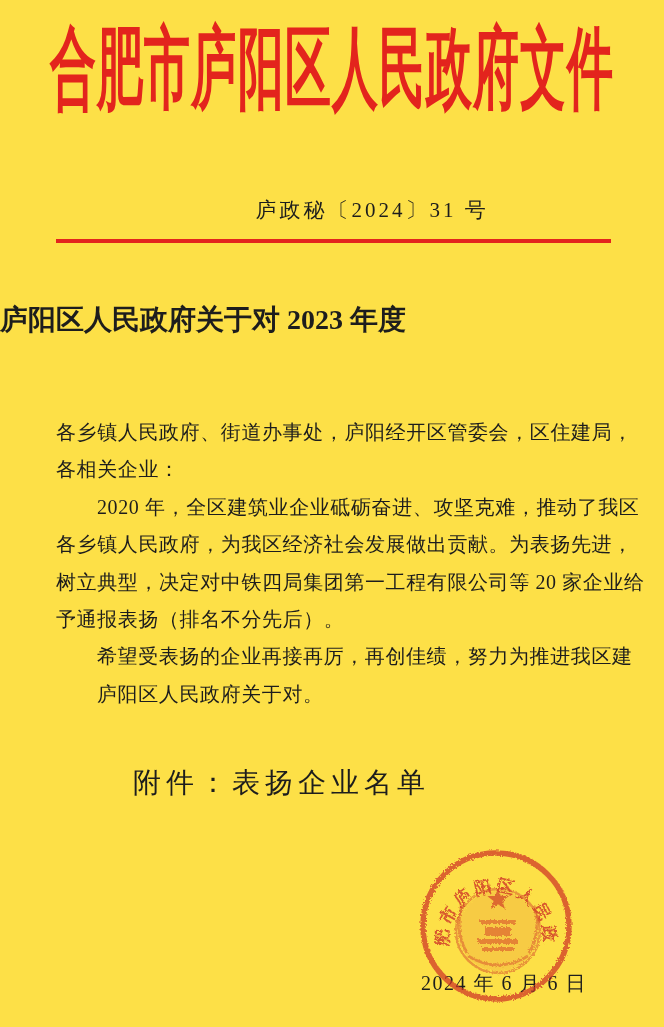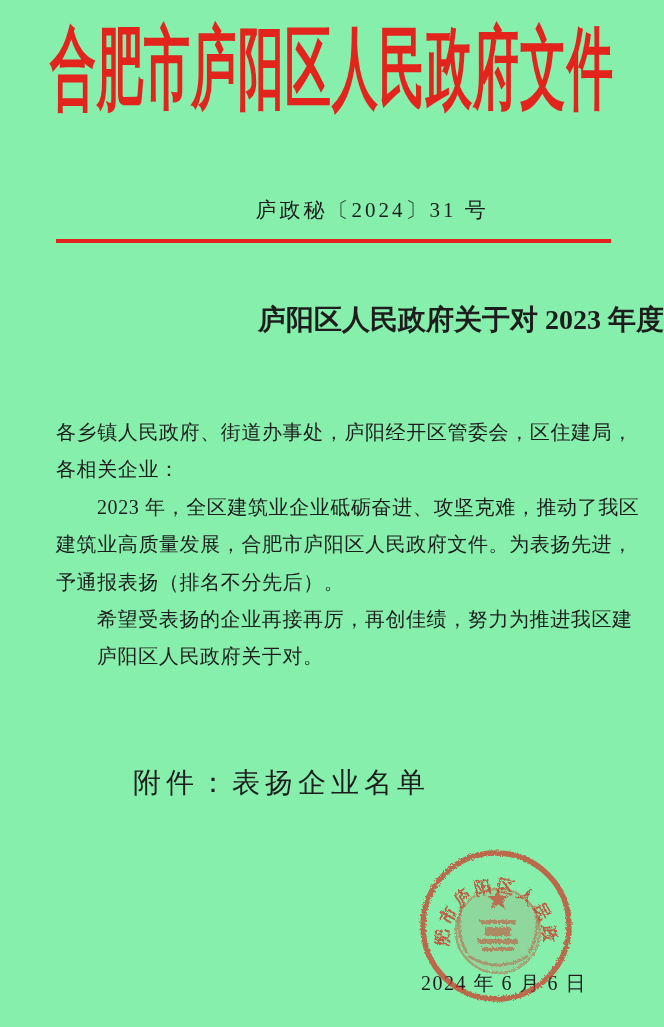--- a/index.html
+++ b/index.html
@@ -4,21 +4,21 @@
 <style>
   :root{
     --header-red:#e3241d;
     --seal-red:#cf3527;
     --text-black:#1d1d1d;
   }
   html,body{margin:0;padding:0;background:#ffffff;}
   .page{
     position:relative;
     width:664px;height:1027px;
-    background:#86efac;
+    background:#fde047;
     overflow:hidden;
     font-family:"Liberation Serif","DejaVu Serif",serif;
     color:var(--text-black);
   }
   .header-title{
     position:absolute;top:25px;left:0;width:664px;
     text-align:center;
     color:var(--header-red);
     font-weight:bold;
     font-size:46px;
@@ -36,21 +36,21 @@
     white-space:nowrap;
     margin-left:40px;
   }
   .red-line{
     position:absolute;top:239px;left:56px;
     width:555px;height:4px;
     background:var(--header-red);
   }
   .doc-title{
     position:absolute;top:297px;left:0;width:664px;
-    text-align:right;
+    text-align:left;
     font-weight:bold;
     font-size:28px;
     line-height:46px;
     white-space:nowrap;
   }
   .doc-body{
     position:absolute;top:414px;left:56px;width:560px;
     font-size:20px;
     letter-spacing:0.6px;
     line-height:37.4px;
@@ -97,22 +97,23 @@
 
   <div class="red-line"></div>
 
   <div class="doc-title">
     <div>庐阳区人民政府关于对 2023 年度</div>
   </div>
 
   <div class="doc-body">
     <div class="body-line">各乡镇人民政府、街道办事处，庐阳经开区管委会，区住建局，</div>
     <div class="body-line">各相关企业：</div>
-    <div class="body-line first-indent">2023 年，全区建筑业企业砥砺奋进、攻坚克难，推动了我区</div>
-    <div class="body-line">建筑业高质量发展，合肥市庐阳区人民政府文件。为表扬先进，</div>
+    <div class="body-line first-indent">2020 年，全区建筑业企业砥砺奋进、攻坚克难，推动了我区</div>
+    <div class="body-line">各乡镇人民政府，为我区经济社会发展做出贡献。为表扬先进，</div>
+    <div class="body-line">树立典型，决定对中铁四局集团第一工程有限公司等 20 家企业给</div>
     <div class="body-line">予通报表扬（排名不分先后）。</div>
     <div class="body-line block-indent">希望受表扬的企业再接再厉，再创佳绩，努力为推进我区建</div>
     <div class="body-line block-indent">庐阳区人民政府关于对。</div>
   </div>
 
   <div class="attachment">附件：表扬企业名单</div>
 
   <div class="doc-date">2024 年 6 月 6 日</div>
 
   <svg class="seal" viewBox="0 0 172 172">

